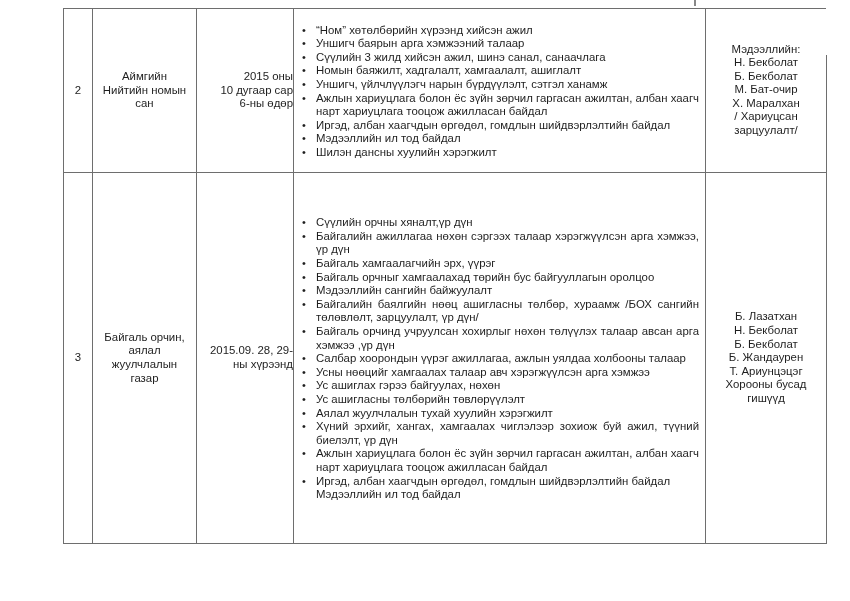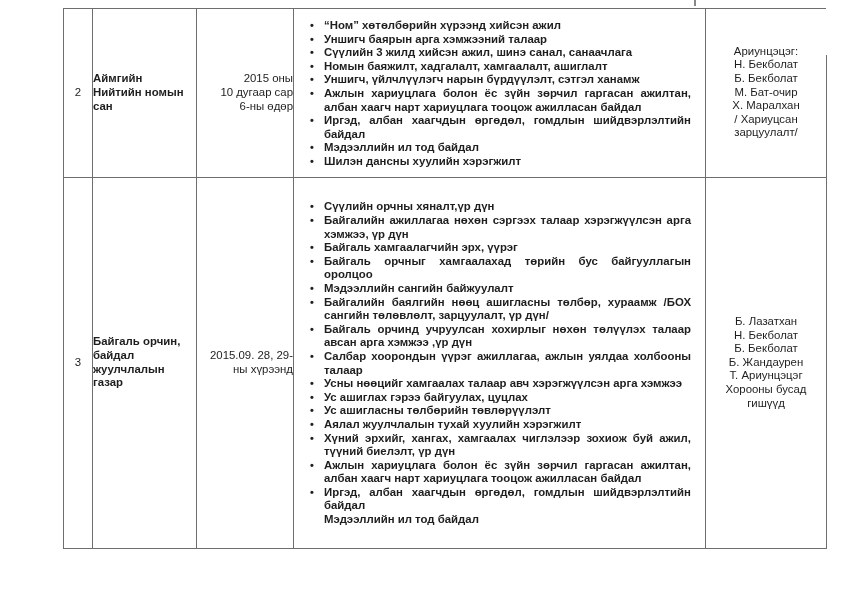--- a/index.html
+++ b/index.html
@@ -12,30 +12,30 @@
     table.report {
       position: absolute; left: 63px; top: 8px;
       border-collapse: collapse; table-layout: fixed;
       width: 764px;
     }
     table.report td {
       border: 1px solid #6e6e6e; vertical-align: middle;
       font-size: 11.4px; line-height: 13.6px; padding: 0;
     }
     td.c-num { width: 28px; text-align: center; }
-    td.c-org { width: 103px; padding: 0 4px; font-weight: bold; }
+    td.c-org { width: 103px; text-align: center; padding: 0 4px; }
     td.c-date { width: 96px; text-align: right; padding: 0 4px; }
     td.c-topics { width: 411px; vertical-align: top; }
     td.c-people { width: 120px; text-align: center; border-right: 1px solid #6e6e6e; }
     tr.row-2 td { height: 163px; }
     tr.row-3 td { height: 370px; }
     tr.row-2 td.c-people { border-right-color: #fff; }
     .people-wrap { position: relative; height: 100%; }
     .right-edge-2 { position: absolute; right: -1px; top: 46px; bottom: 0; width: 1px; background: #6e6e6e; }
-    ul.topics { list-style: none; margin: 8px; padding: 2px 6px 0 22px; font-weight: bold; }
+    ul.topics { list-style: none; margin: 0; padding: 2px 6px 0 22px; }
     ul.topics li { position: relative; text-align: justify; text-align-last: left; }
     ul.topics li::before {
       content: "•"; position: absolute; left: -14px; top: 0; font-size: 11px;
     }
     ul.topics li.no-bullet::before { content: ""; }
     .line { display: block; }
   </style>
 </head>
 <body>
 
@@ -68,59 +68,59 @@
             <li>Уншигч, үйлчлүүлэгч нарын бүрдүүлэлт, сэтгэл ханамж</li>
             <li>Ажлын хариуцлага болон ёс зүйн зөрчил гаргасан ажилтан, албан хаагч нарт хариуцлага тооцож ажилласан байдал</li>
             <li>Иргэд, албан хаагчдын өргөдөл, гомдлын шийдвэрлэлтийн байдал</li>
             <li>Мэдээллийн ил тод байдал</li>
             <li>Шилэн дансны хуулийн хэрэгжилт</li>
           </ul>
         </td>
         <td class="c-people">
           <div class="people-wrap">
             <div style="position:absolute;left:0;right:0;top:50%;transform:translateY(-50%);">
-              <span class="line">Ариунцэцэг:</span>
+              <span class="line">Мэдээллийн:</span>
               <span class="line">Н. Бекболат</span>
               <span class="line">Б. Бекболат</span>
               <span class="line">М. Бат-очир</span>
               <span class="line">Х. Маралхан</span>
               <span class="line">/ Хариуцсан</span>
               <span class="line">зарцуулалт/</span>
             </div>
             <div class="right-edge-2"></div>
           </div>
         </td>
       </tr>
 
       <tr class="row-3">
         <td class="c-num">
           <span>3</span>
         </td>
         <td class="c-org">
           <span class="line">Байгаль орчин,</span>
-          <span class="line">байдал</span>
+          <span class="line">аялал</span>
           <span class="line">жуулчлалын</span>
           <span class="line">газар</span>
         </td>
         <td class="c-date">
           <span class="line">2015.09. 28, 29-</span>
           <span class="line">ны хүрээнд</span>
         </td>
         <td class="c-topics">
           <ul class="topics">
             <li>Сүүлийн орчны хяналт,үр дүн</li>
             <li>Байгалийн ажиллагаа нөхөн сэргээх талаар хэрэгжүүлсэн арга хэмжээ, үр дүн</li>
             <li>Байгаль хамгаалагчийн эрх, үүрэг</li>
             <li>Байгаль орчныг хамгаалахад төрийн бус байгууллагын оролцоо</li>
             <li>Мэдээллийн сангийн байжуулалт</li>
             <li> Байгалийн баялгийн нөөц ашигласны төлбөр, хураамж  /БОХ сангийн төлөвлөлт, зарцуулалт, үр дүн/</li>
             <li>Байгаль орчинд учруулсан хохирлыг нөхөн төлүүлэх талаар авсан арга хэмжээ ,үр дүн</li>
             <li>Салбар хоорондын үүрэг ажиллагаа, ажлын уялдаа холбооны талаар</li>
             <li>Усны нөөцийг хамгаалах талаар авч хэрэгжүүлсэн арга хэмжээ</li>
-            <li>Ус ашиглах гэрээ байгуулах, цуцлах</li>
+            <li>Ус ашиглах гэрээ байгуулах, нөхөн</li>
             <li>Ус ашигласны төлбөрийн төвлөрүүлэлт</li>
             <li>Аялал жуулчлалын тухай хуулийн хэрэгжилт</li>
             <li>Хүний эрхийг,  хангах,  хамгаалах чиглэлээр зохиож буй ажил, түүний биелэлт, үр дүн</li>
             <li>Ажлын хариуцлага болон ёс зүйн зөрчил гаргасан ажилтан, албан хаагч нарт хариуцлага тооцож ажилласан байдал</li>
             <li>Иргэд, албан хаагчдын өргөдөл, гомдлын шийдвэрлэлтийн байдал</li>
             <li class="no-bullet">Мэдээллийн ил тод байдал</li>
           </ul>
         </td>
         <td class="c-people">
           <span class="line">Б. Лазатхан</span>

